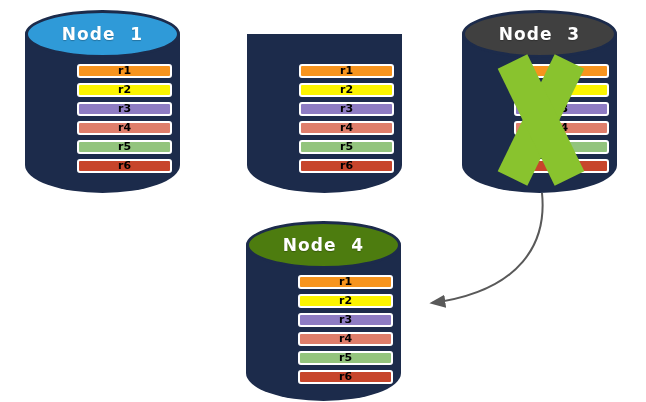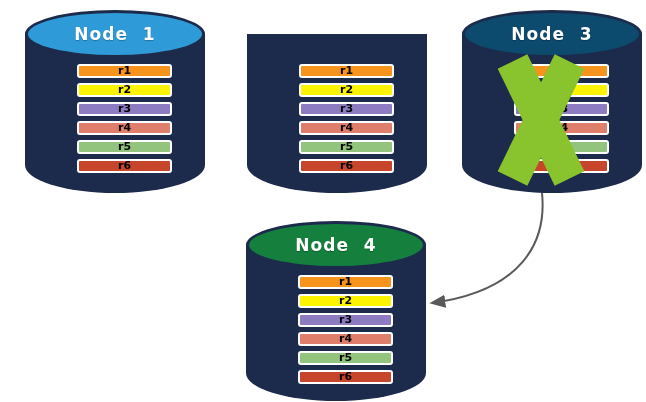--- a/index.html
+++ b/index.html
@@ -4,21 +4,21 @@
 <style>
   html,body{margin:0;padding:0;background:#fff;}
   .canvas{
     position:relative;
     width:646px;height:402px;
     background:#fff;
     font-family:"DejaVu Sans","Liberation Sans",sans-serif;
     overflow:hidden;
   }
   
-  .node{position:absolute;width:155px;height:183px;padding-left:25px;}
+  .node{position:absolute;width:155px;height:183px;}
   .cyl-body{
     position:absolute;left:0;top:24px;width:100%;height:159px;
     border-radius:0 0 50% 50% / 0 0 28px 28px;
     background:#1C2B4B;
   }
   .cyl-top{
     position:absolute;left:0;top:0;width:100%;height:48px;
     border-radius:50%;
     border:3px solid #1C2B4B;
     box-sizing:border-box;
@@ -83,40 +83,40 @@
       <div class="row" style="background-color: rgb(252, 244, 0);">r2</div>
       <div class="row" style="background-color: rgb(142, 124, 195);">r3</div>
       <div class="row" style="background-color: rgb(223, 126, 107);">r4</div>
       <div class="row" style="background-color: rgb(147, 196, 125);">r5</div>
       <div class="row" style="background-color: rgb(199, 69, 43);">r6</div>
     </div>
   </div>
 
   <div class="node" style="left:462px;top:10px">
     <div class="cyl-body" style="background-color: rgb(28, 43, 75);"></div>
-    <div class="cyl-top" style="background-color: #0c4a6e; border-color: rgb(28, 43, 75);">
+    <div class="cyl-top" style="background-color: #404040; border-color: rgb(28, 43, 75);">
       <span class="node-title">Node 3</span>
     </div>
     <div class="rows">
       <div class="row" style="background-color: rgb(247, 148, 30);">r1</div>
       <div class="row" style="background-color: rgb(252, 244, 0);">r2</div>
       <div class="row" style="background-color: rgb(142, 124, 195);">r3</div>
       <div class="row" style="background-color: rgb(223, 126, 107);">r4</div>
       <div class="row" style="background-color: rgb(147, 196, 125);">r5</div>
       <div class="row" style="background-color: rgb(199, 69, 43);">r6</div>
     </div>
     <div class="x-mark">
       <div class="x-bar x-bar-1" style="background-color: rgb(137, 195, 46);"></div>
       <div class="x-bar x-bar-2" style="background-color: rgb(137, 195, 46);"></div>
     </div>
   </div>
 
   <div class="node" style="left:246px;top:221px;height:180px">
     <div class="cyl-body" style="height: 156px; background-color: rgb(28, 43, 75);"></div>
-    <div class="cyl-top" style="background-color: #15803d; border-color: rgb(28, 43, 75);">
+    <div class="cyl-top" style="background-color: #4d7c0f; border-color: rgb(28, 43, 75);">
       <span class="node-title">Node 4</span>
     </div>
     <div class="rows">
       <div class="row" style="background-color: rgb(247, 148, 30);">r1</div>
       <div class="row" style="background-color: rgb(252, 244, 0);">r2</div>
       <div class="row" style="background-color: rgb(142, 124, 195);">r3</div>
       <div class="row" style="background-color: rgb(223, 126, 107);">r4</div>
       <div class="row" style="background-color: rgb(147, 196, 125);">r5</div>
       <div class="row" style="background-color: rgb(199, 69, 43);">r6</div>
     </div>

